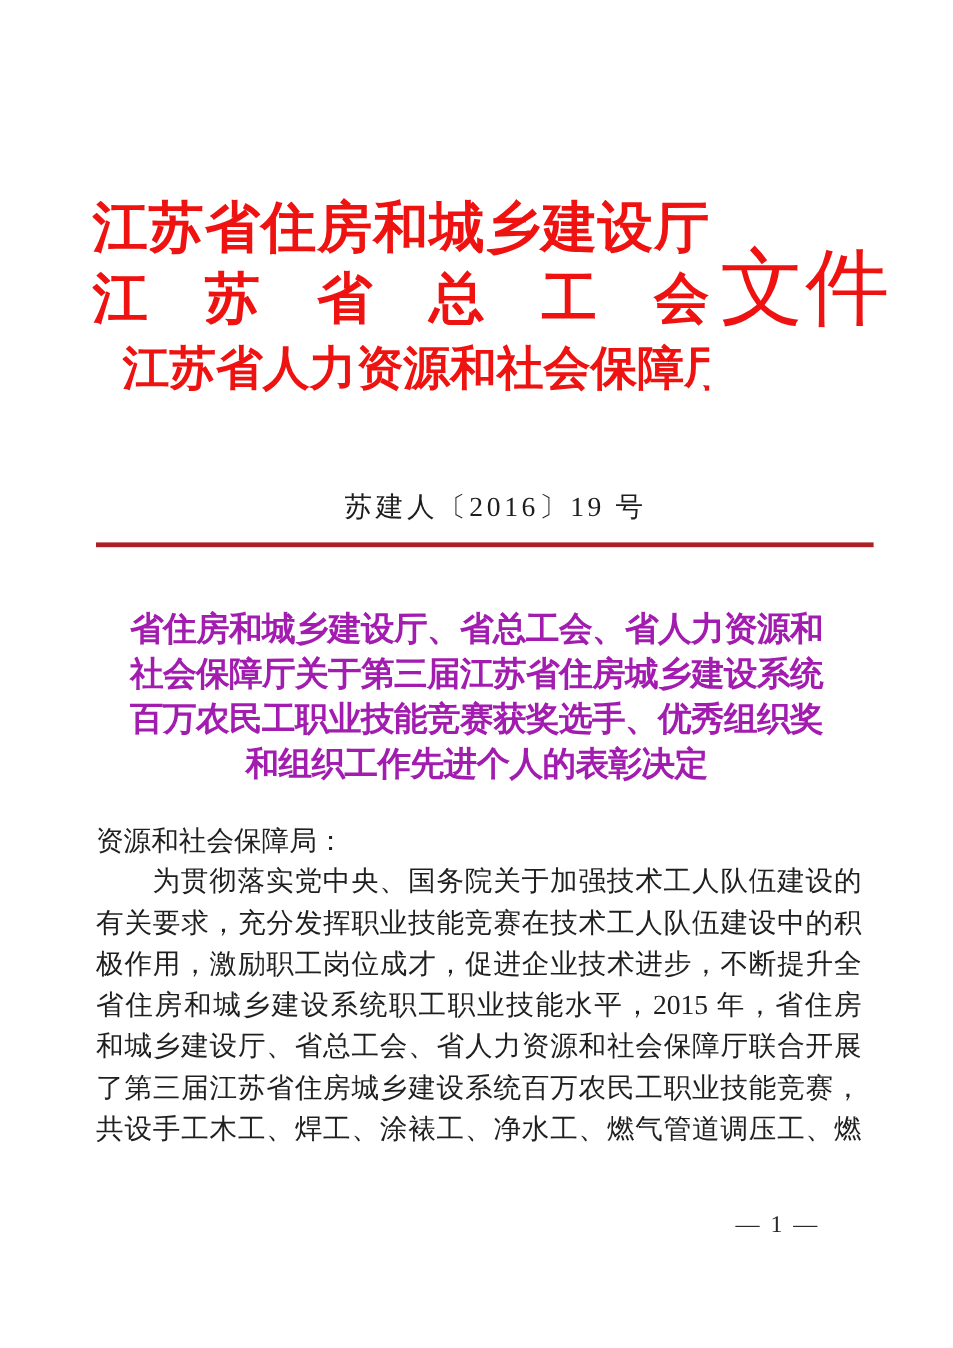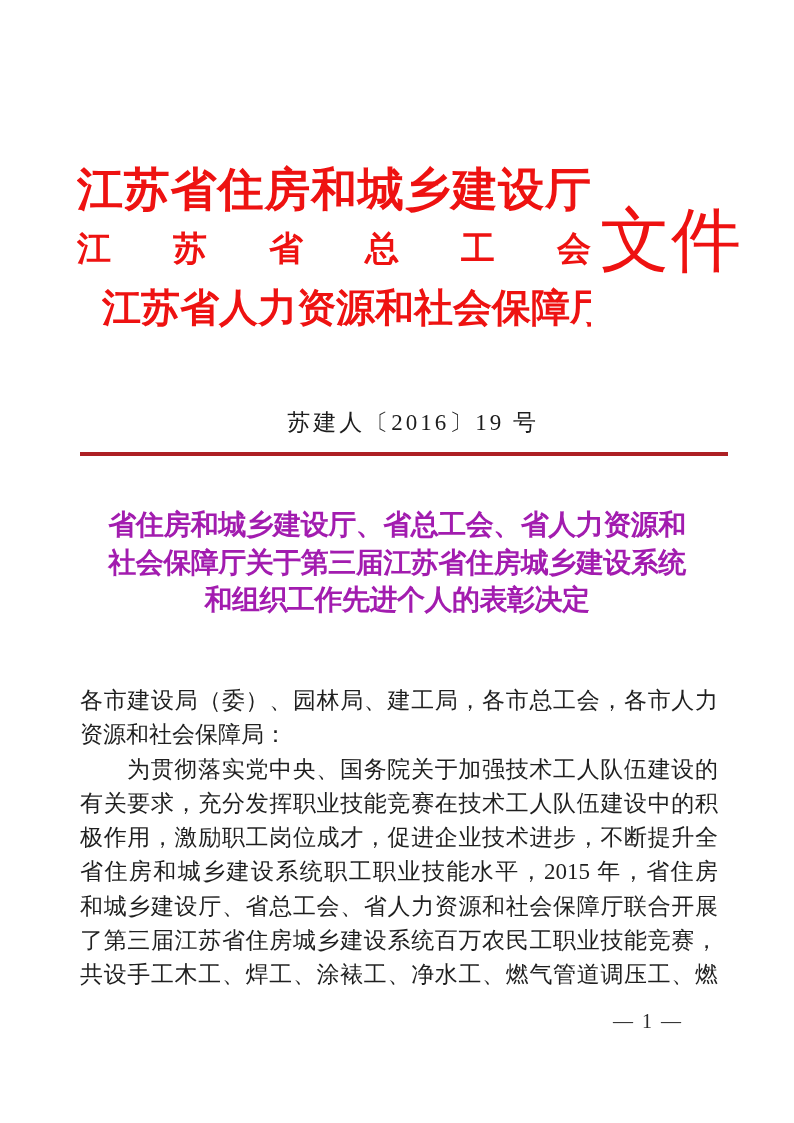--- a/index.html
+++ b/index.html
@@ -32,21 +32,21 @@
     color: var(--accent-red);
     font-weight: bold;
     height: 59px;
     line-height: 59px;
     text-align: justify;
     text-align-last: justify;
     overflow: hidden;
     white-space: nowrap;
   }
   .agency-1 { font-size: 46px; }
-  .agency-2 { font-size: 34px; }
+  .agency-2 { font-size: 46px; }
   .agency-3 { font-size: 39px; margin-left: 25px; }
   .doc-type {
     color: var(--accent-red);
     font-weight: normal;
     font-size: 70px;
     line-height: 1;
     margin-left: 9px;
     margin-top: -15px;
     white-space: nowrap;
     letter-spacing: 1px;
@@ -138,25 +138,25 @@
     <div class="doc-type">文件</div>
   </header>
 
   <div class="doc-number">苏建人〔2016〕19 号</div>
 
   <div class="red-divider"></div>
 
   <h1 class="title">
     <span class="title-line">省住房和城乡建设厅、省总工会、省人力资源和</span>
     <span class="title-line">社会保障厅关于第三届江苏省住房城乡建设系统</span>
+    <span class="title-line">百万农民工职业技能竞赛获奖选手、优秀组织奖</span>
     <span class="title-line">和组织工作先进个人的表彰决定</span>
   </h1>
 
   <main class="doc-body">
-    <div class="body-line jl">各市建设局（委）、园林局、建工局，各市总工会，各市人力</div>
     <div class="body-line">资源和社会保障局：</div>
     <div class="body-line jl indent">为贯彻落实党中央、国务院关于加强技术工人队伍建设的</div>
     <div class="body-line jl">有关要求，充分发挥职业技能竞赛在技术工人队伍建设中的积</div>
     <div class="body-line jl">极作用，激励职工岗位成才，促进企业技术进步，不断提升全</div>
     <div class="body-line jl">省住房和城乡建设系统职工职业技能水平，2015 年，省住房</div>
     <div class="body-line jl">和城乡建设厅、省总工会、省人力资源和社会保障厅联合开展</div>
     <div class="body-line jl">了第三届江苏省住房城乡建设系统百万农民工职业技能竞赛，</div>
     <div class="body-line jl">共设手工木工、焊工、涂裱工、净水工、燃气管道调压工、燃</div>
   </main>
 

